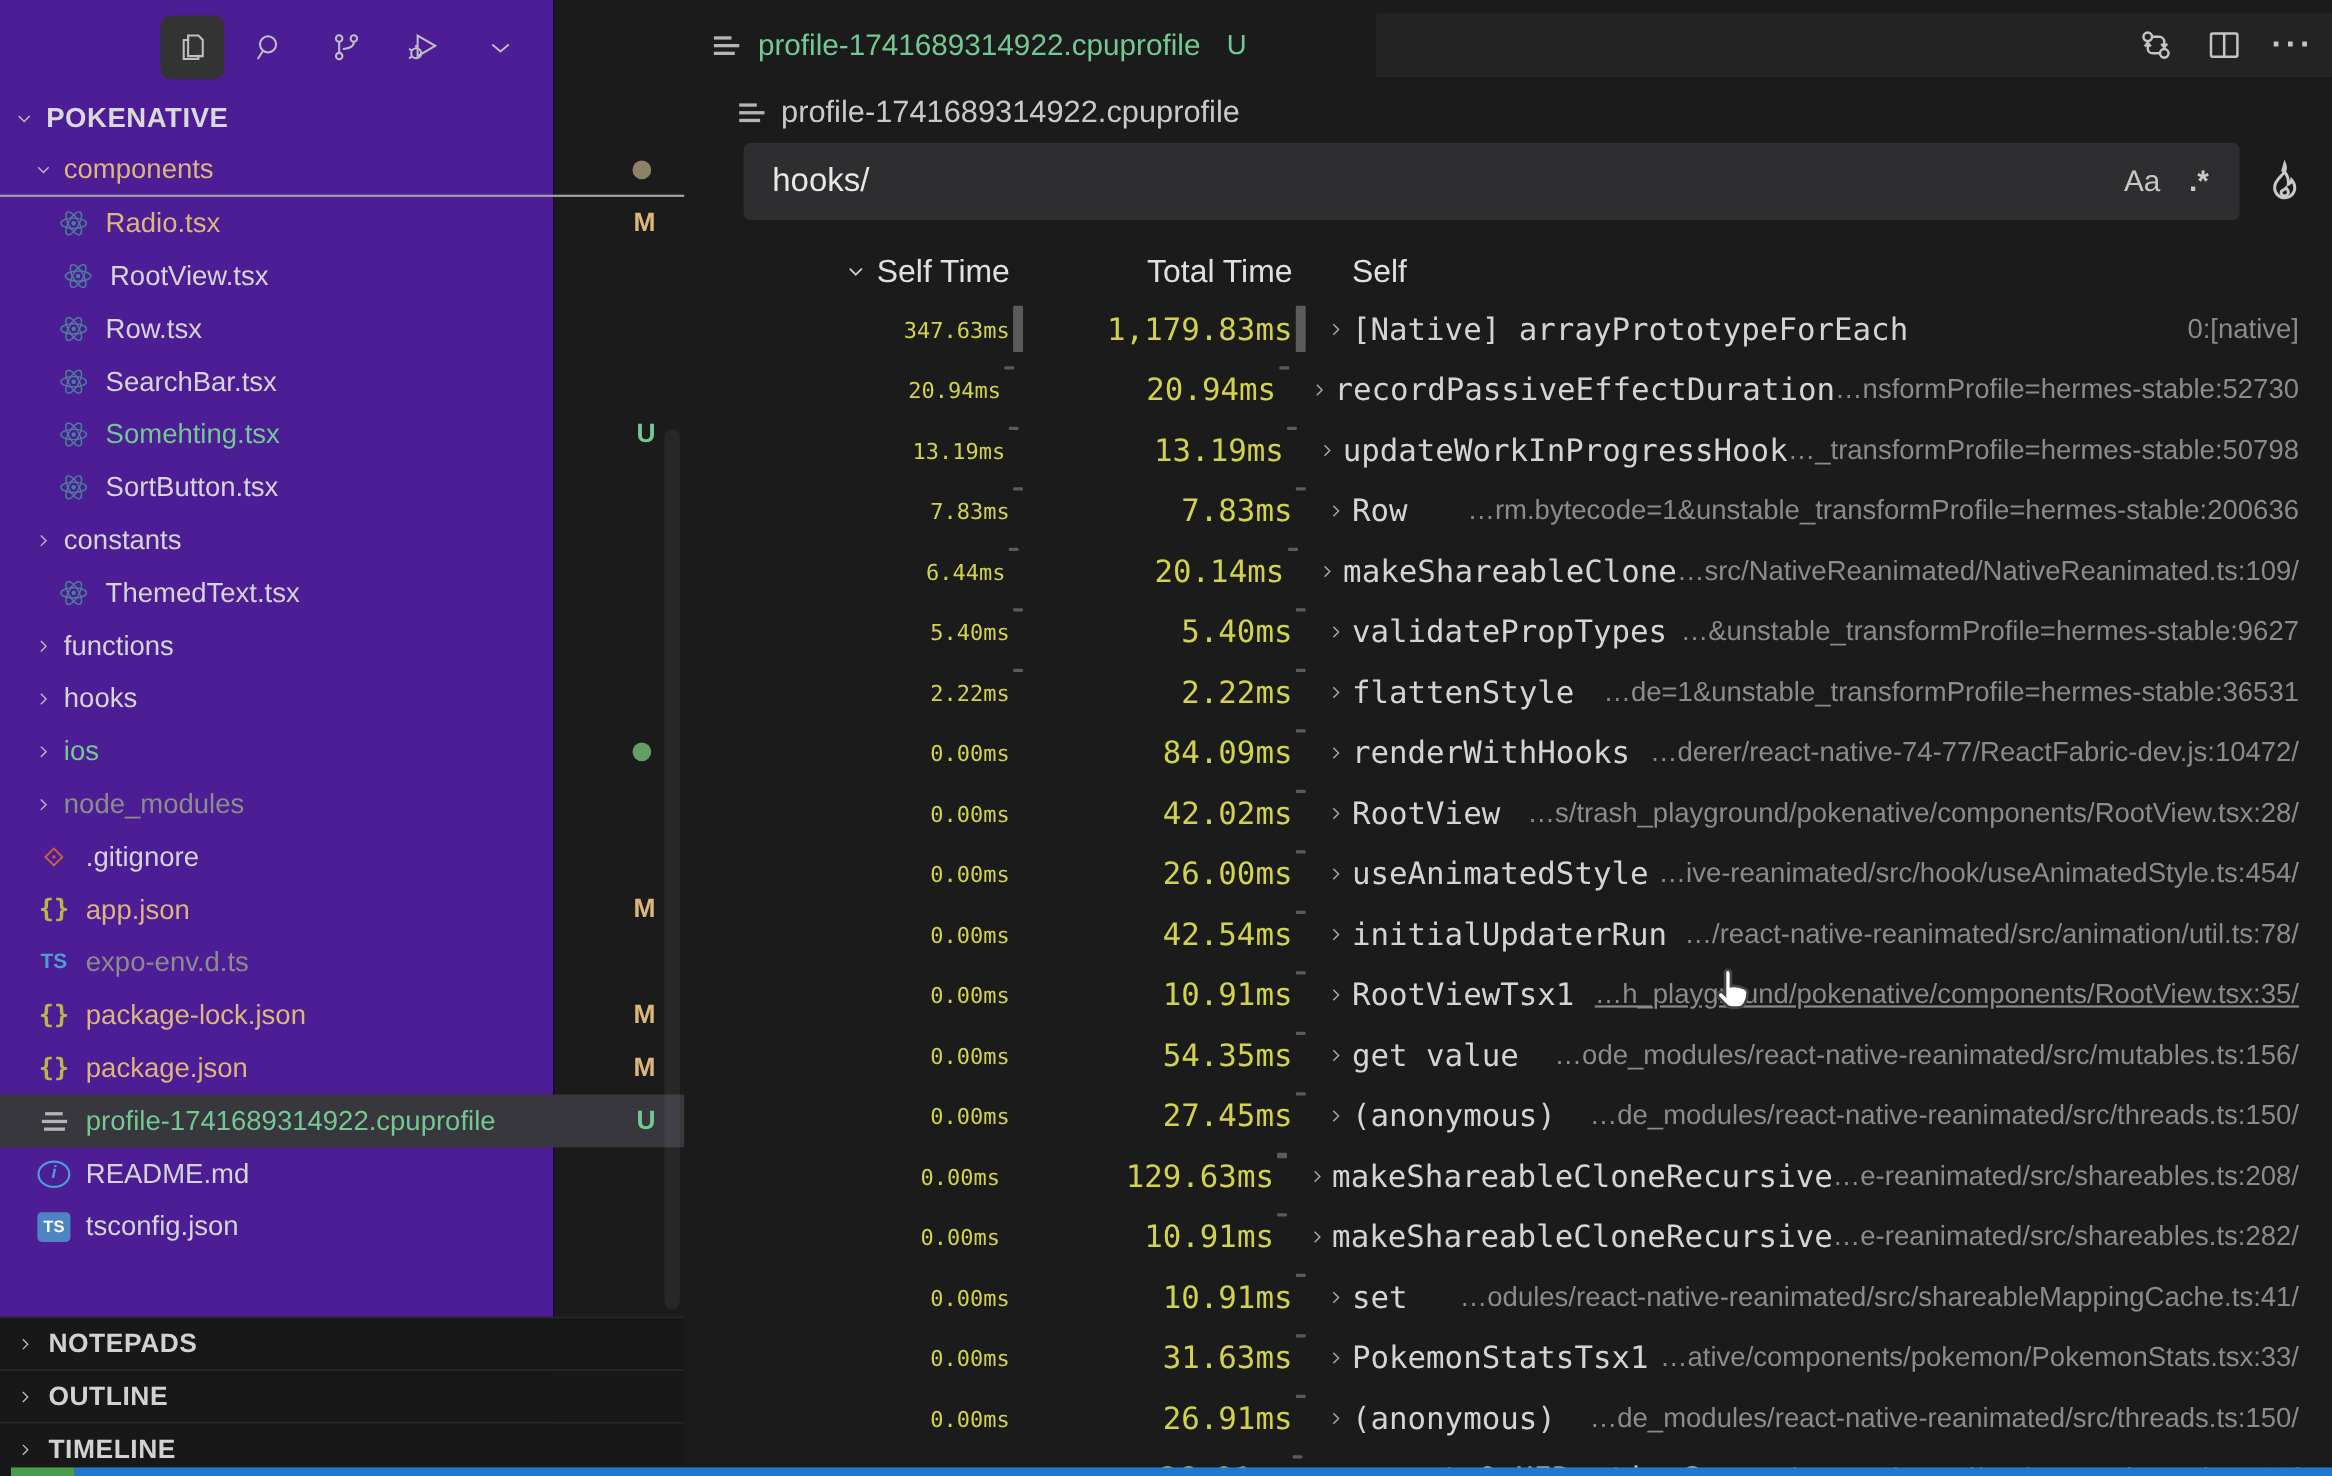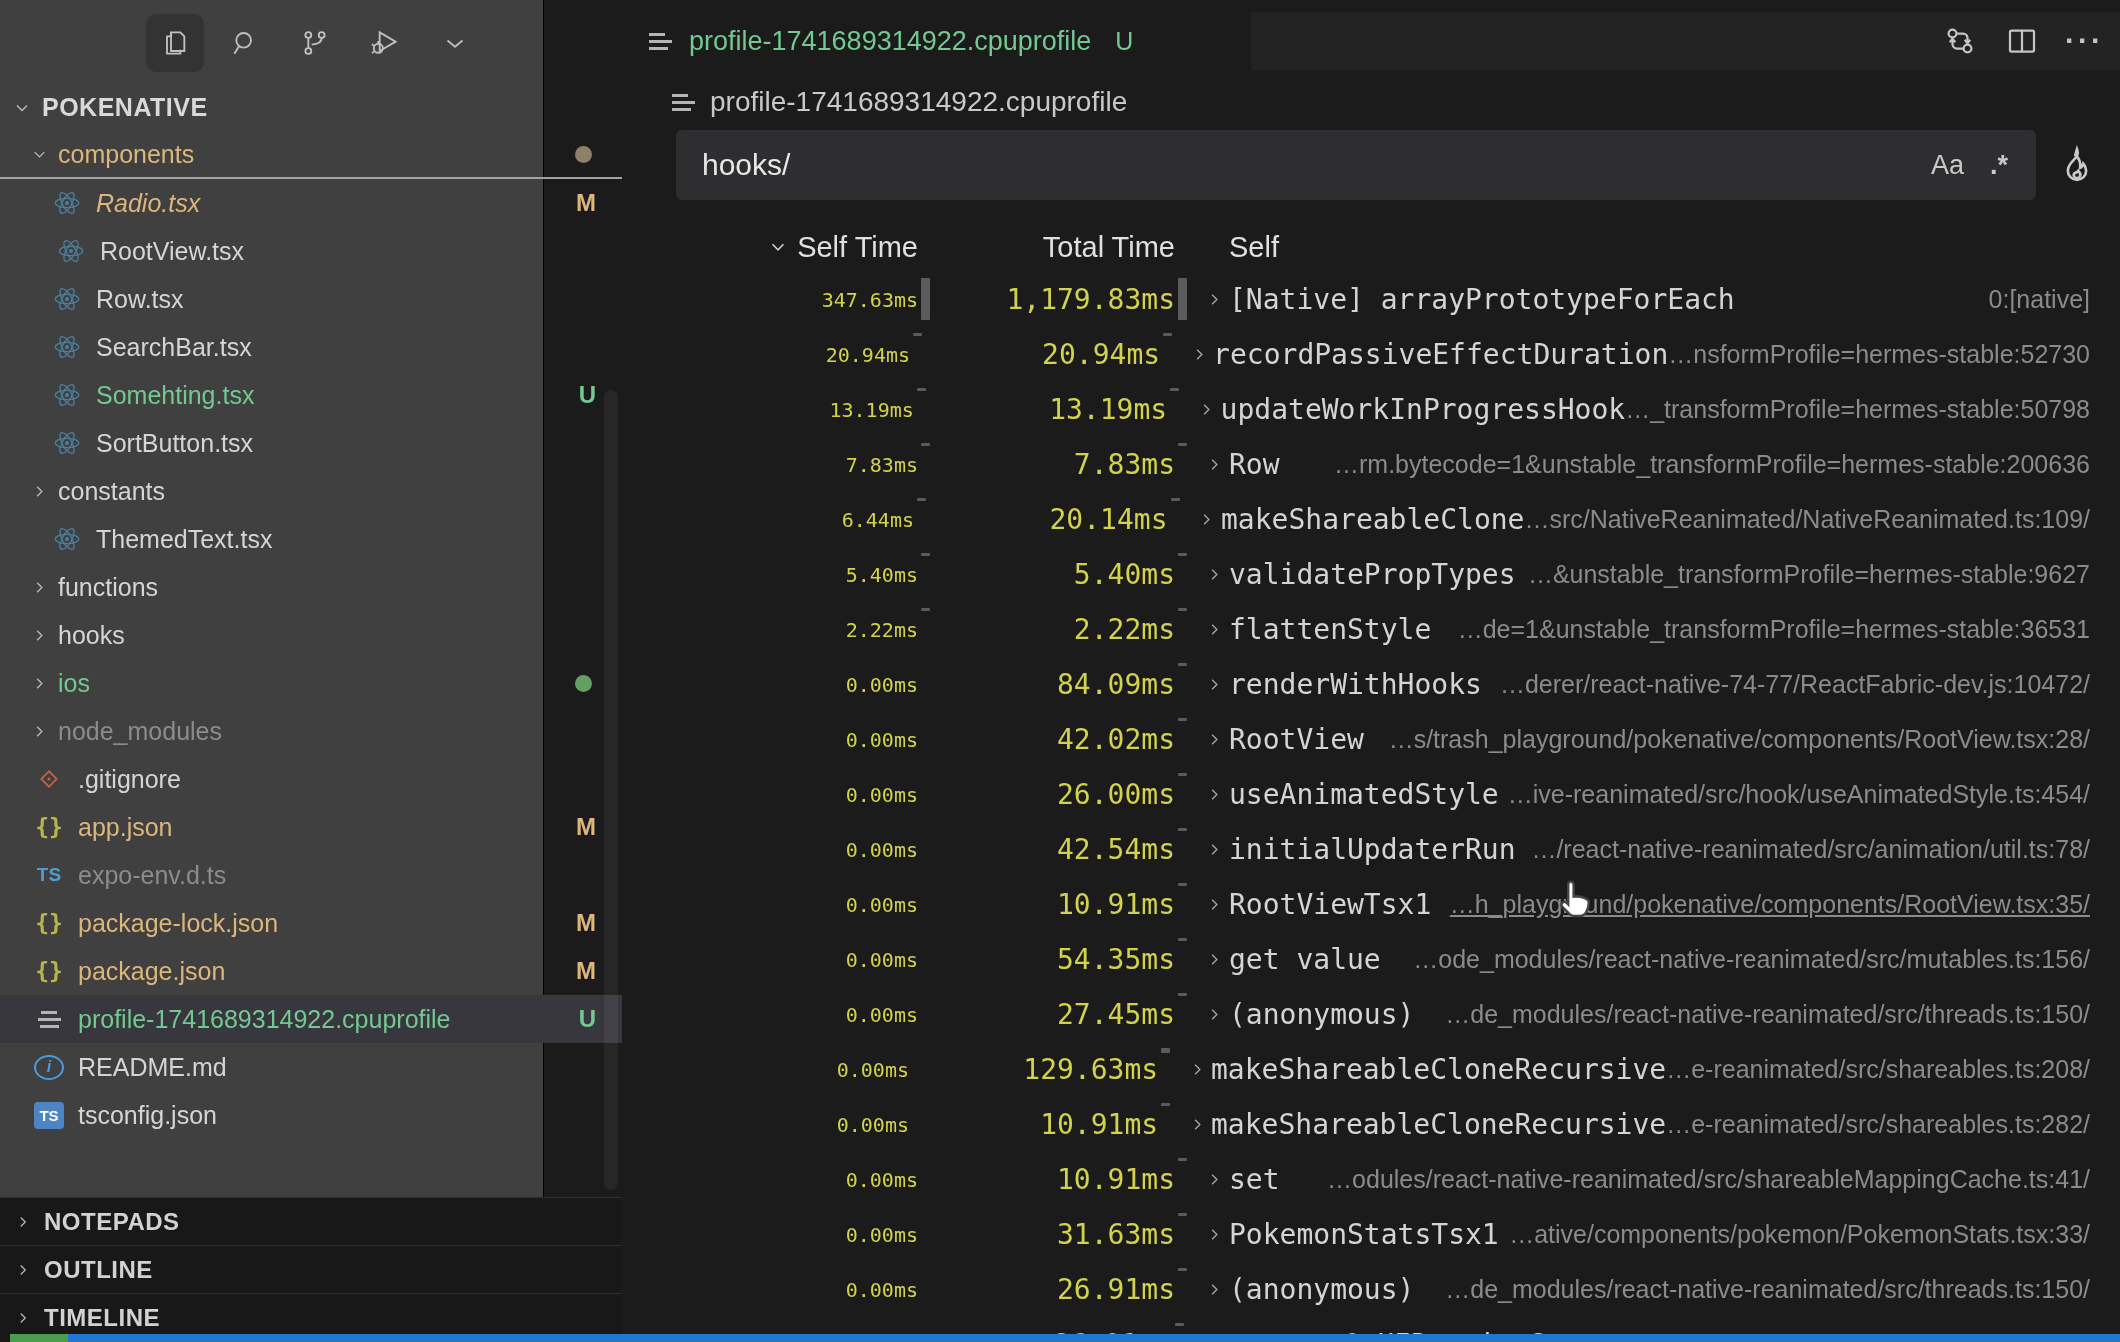--- a/index.html
+++ b/index.html
@@ -1,20 +1,20 @@
 <!DOCTYPE html>
 <html><head>
 <meta charset="utf-8">
 <style>
   * { margin:0; padding:0; box-sizing:border-box; }
   html,body { width:2120px; height:1342px; overflow:hidden; }
   body { background:#1b1b1b; font-family:"Liberation Sans",sans-serif; position:relative; color:#ccc; }
 
   
-  #sidebar { position:absolute; left:0; top:0; width:544px; height:1342px; background:#404040; border-right:1px solid #000; }
+  #sidebar { position:absolute; left:0; top:0; width:504px; height:1342px; background:#4c1d95; border-right:1px solid #000; }
   .acticons { position:absolute; top:12px; left:0; width:100%; height:62px; }
   .actbtn { position:absolute; top:2px; width:58px; height:58px; display:flex; align-items:center; justify-content:center; border-radius:10px; }
   .actbtn.active { background:#333333; }
   .actbtn svg { stroke:#c0c0c0; fill:none; stroke-width:1.4; }
 
   .root-header { position:absolute; top:84px; left:0; width:100%; height:47px; display:flex; align-items:center; }
   .root-header .tw { margin-left:12px; width:22px; display:flex; }
   .root-label { margin-left:8px; font-size:25px; font-weight:bold; color:#d9d9d9; letter-spacing:.5px; }
 
   #tree { position:absolute; top:131px; left:0; width:622px; }
@@ -155,21 +155,21 @@
       </div>
       <div class="trow" style="padding-left: 52px;">
         <span class="ticon ic-react">
           <svg width="28" height="28" viewBox="0 0 24 24">
             <circle cx="12" cy="12" r="1.7" fill="#4d7f9d" stroke="none"></circle>
             <ellipse cx="12" cy="12" rx="10" ry="4"></ellipse>
             <ellipse cx="12" cy="12" rx="10" ry="4" transform="rotate(60 12 12)"></ellipse>
             <ellipse cx="12" cy="12" rx="10" ry="4" transform="rotate(120 12 12)"></ellipse>
           </svg>
         </span>
-        <span class="tlabel" style="color: rgb(220, 182, 122); font-style: italic;">Radio.tsx</span>
+        <span class="tlabel" style="color: rgb(220, 182, 122);">Radio.tsx</span>
         <span class="tbadge" style="color: rgb(220, 182, 122);">M</span>
       </div>
       <div class="trow" style="padding-left: 56px;">
         <span class="ticon ic-react">
           <svg width="28" height="28" viewBox="0 0 24 24">
             <circle cx="12" cy="12" r="1.7" fill="#4d7f9d" stroke="none"></circle>
             <ellipse cx="12" cy="12" rx="10" ry="4"></ellipse>
             <ellipse cx="12" cy="12" rx="10" ry="4" transform="rotate(60 12 12)"></ellipse>
             <ellipse cx="12" cy="12" rx="10" ry="4" transform="rotate(120 12 12)"></ellipse>
           </svg>

